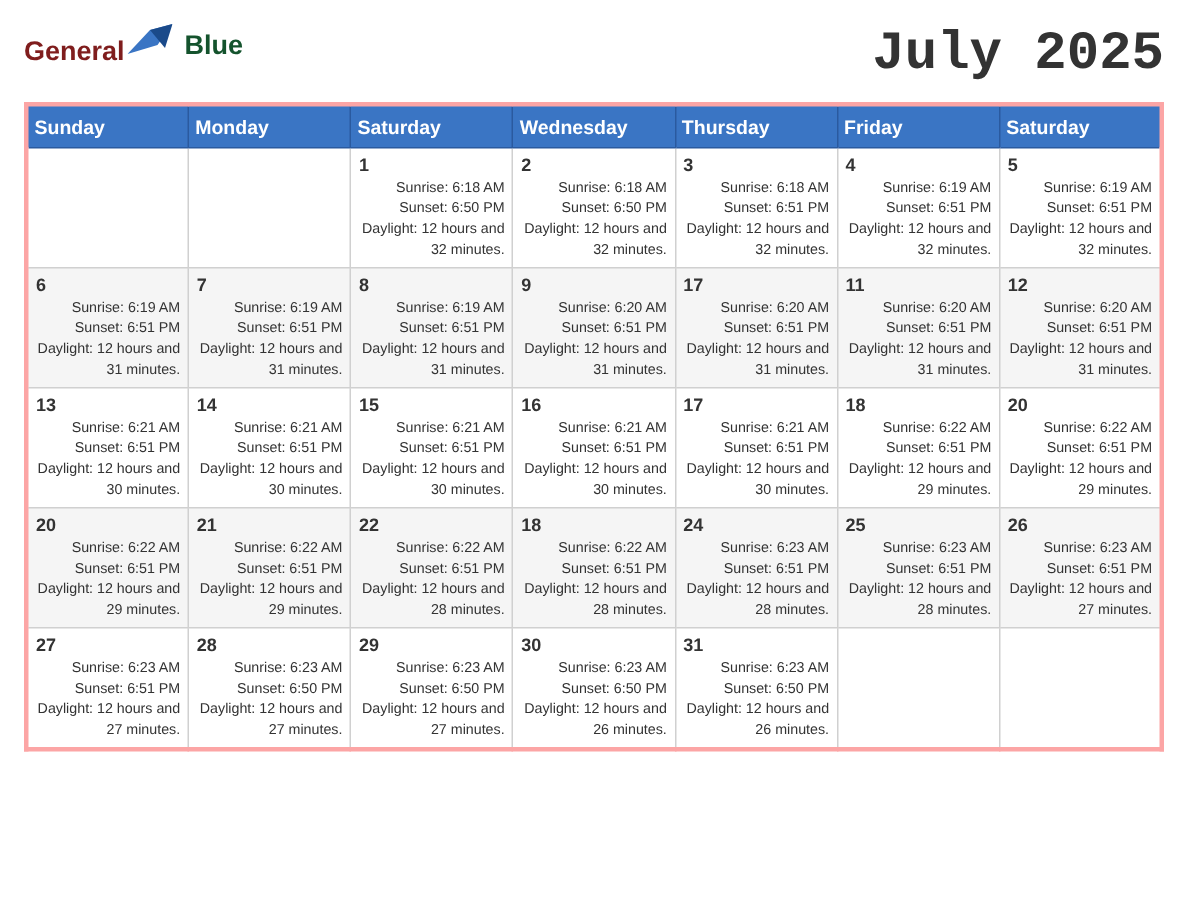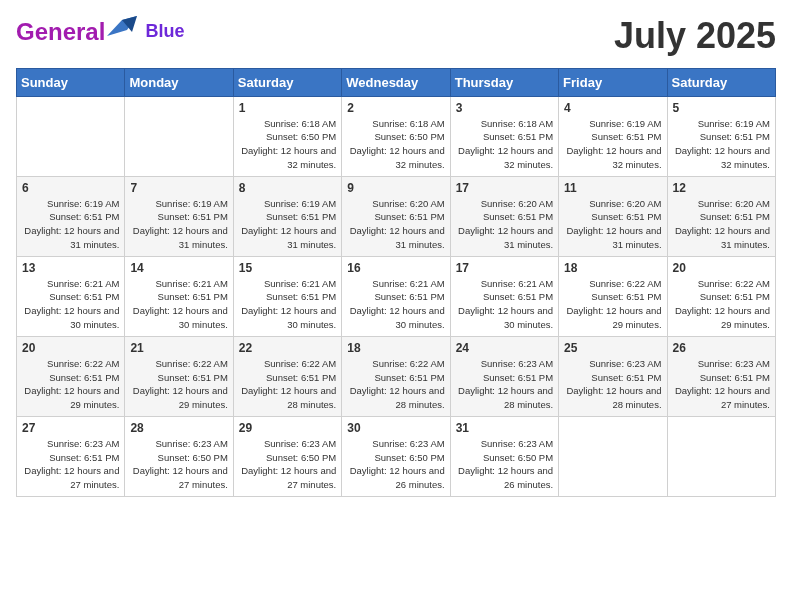--- a/index.html
+++ b/index.html
@@ -15,51 +15,52 @@
       justify-content: space-between;
       align-items: flex-start;
       margin-bottom: 12px;
     }
     .logo {
       display: flex;
       align-items: center;
       gap: 4px;
     }
     .logo-text-general {
-      font-size: 24px;
-      font-weight: bold;
-      color: #a21caf;
+      font-size: 18px;
+      font-weight: bold;
+      color: #7f1d1d;
     }
     .logo-text-blue {
       font-size: 18px;
       font-weight: bold;
-      color: #6d28d9;
+      color: #14532d;
     }
     .logo-icon {
       width: 30px;
       height: 24px;
       margin-left: 2px;
     }
     .title-section {
       text-align: right;
+      font-family: Liberation Mono, monospace;
     }
     .month-year {
       font-size: 36px;
       font-weight: bold;
       color: #333;
       line-height: 1.1;
     }
     .location {
       font-size: 16px;
       color: #555;
     }
     .calendar {
       width: 100%;
       border-collapse: collapse;
-      border: 1px solid #fca5a5;
+      border: 3px solid #fca5a5;
     }
     .calendar th {
       background: #3a75c4;
       color: #fff;
       font-size: 13px;
       font-weight: bold;
       padding: 6px 4px;
       text-align: left;
       border: 1px solid #2a5a9f;
     }

